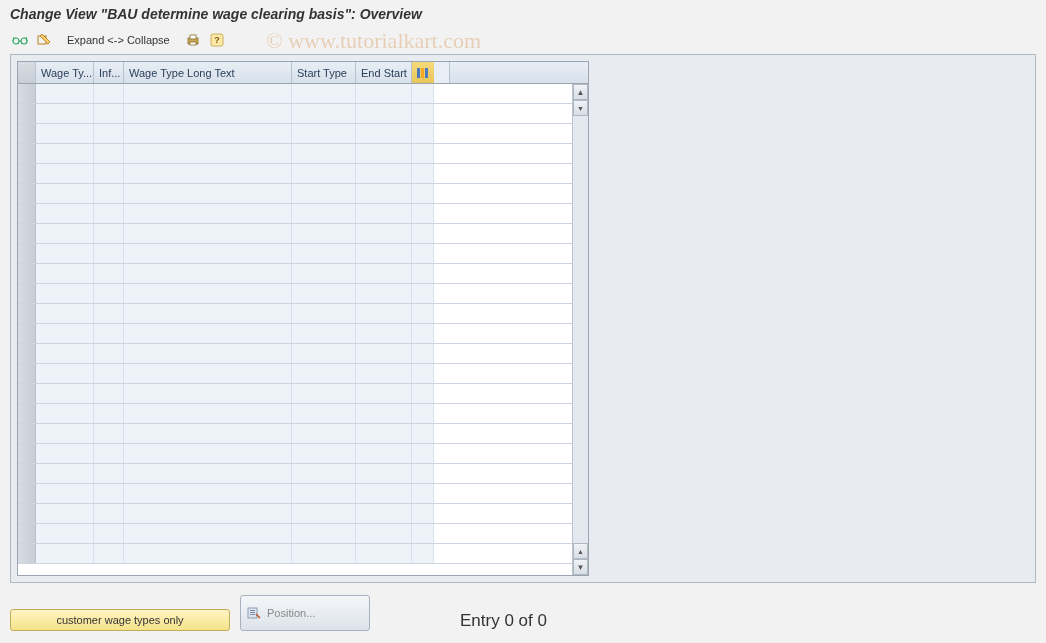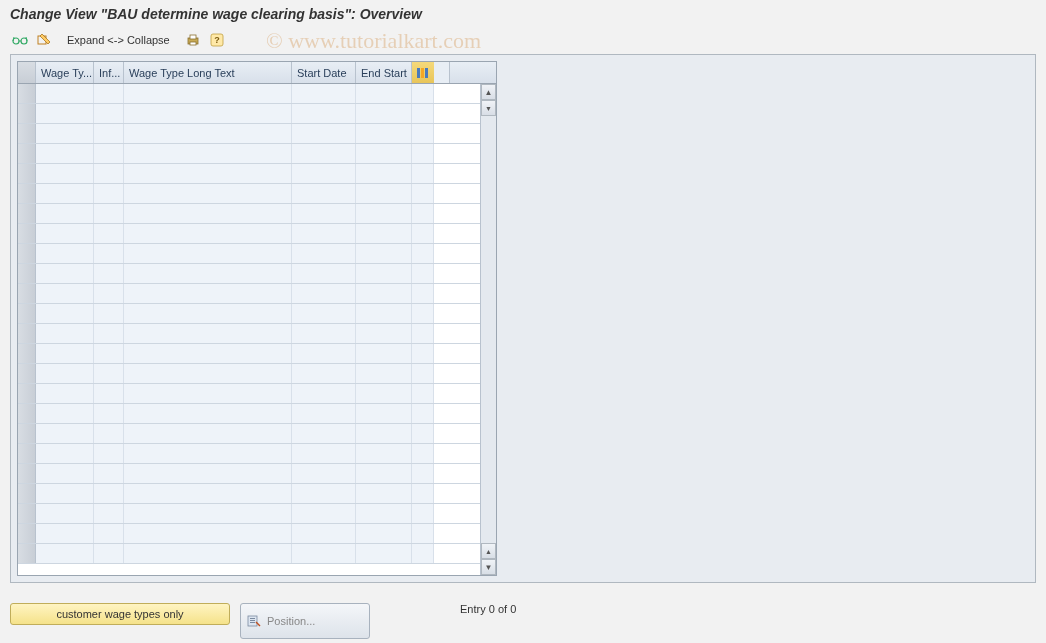--- a/index.html
+++ b/index.html
@@ -50,21 +50,21 @@
       right: 10px;
       bottom: 60px;
       background: #e8ecf1;
       border: 1px solid #b0b8c0;
       overflow: hidden;
     }
     .grid-wrapper {
       position: absolute;
       top: 6px;
       left: 6px;
-      width: 480px;
+      width: 572px;
       bottom: 6px;
       border: 1px solid #9aa5b1;
       background: #fff;
       display: flex;
       flex-direction: column;
     }
     .grid-header-row {
       display: flex;
       height: 22px;
       background: linear-gradient(#e8eef5, #d8e0ea);
@@ -137,21 +137,21 @@
       cursor:pointer;
     }
     .scroll-track{ flex:1; }
     .footer-bar{
       position:absolute;
       bottom:12px;
       left:10px;
       right:10px;
       height:28px;
       display:flex;
-      align-items:flex-start;
+      align-items:flex-end;
       gap:10px;
     }
     .wide-btn{
       width:220px;
       height:22px;
       background:linear-gradient(#fff4c2,#f5e28a);
       border:1px solid #c0ad5a;
       border-radius:3px;
       font-size:11px;
       color:#333;
@@ -173,21 +173,21 @@
       padding:0 6px;
       color:#888;
       font-size:11px;
       cursor:pointer;
     }
     .pos-icon{
       width:14px; height:14px;
       display:inline-block;
     }
     .entry-text{
-      font-size:11px;
+      font-size:17px;
       color:#333;
       margin-left:80px;
     }
     .watermark{
       position:absolute;
       top:28px;
       left:250px;
       font-size:22px;
       color:rgba(200,120,30,0.28);
       font-family: Georgia, serif;
@@ -232,21 +232,21 @@
   </span>
 </div>
 
 <div class="content-area">
   <div class="grid-wrapper">
     <div class="grid-header-row">
       <div class="grid-col-header row-sel-header"></div>
       <div class="grid-col-header col-wagetype">Wage Ty...</div>
       <div class="grid-col-header col-inf">Inf...</div>
       <div class="grid-col-header col-longtext">Wage Type Long Text</div>
-      <div class="grid-col-header col-start">Start Date</div>
+      <div class="grid-col-header col-start">Start Type</div>
       <div class="grid-col-header col-end">End Start</div>
       <div class="grid-col-header col-config">
         <svg width="14" height="12" viewBox="0 0 14 12">
             <rect x="1" y="1" width="3" height="10" fill="#4a7abc"></rect>
             <rect x="5" y="1" width="3" height="10" fill="#f5a623"></rect>
             <rect x="9" y="1" width="3" height="10" fill="#4a7abc"></rect>
           </svg>
       </div>
       <div class="grid-col-header scroll-col"></div>
     </div>

